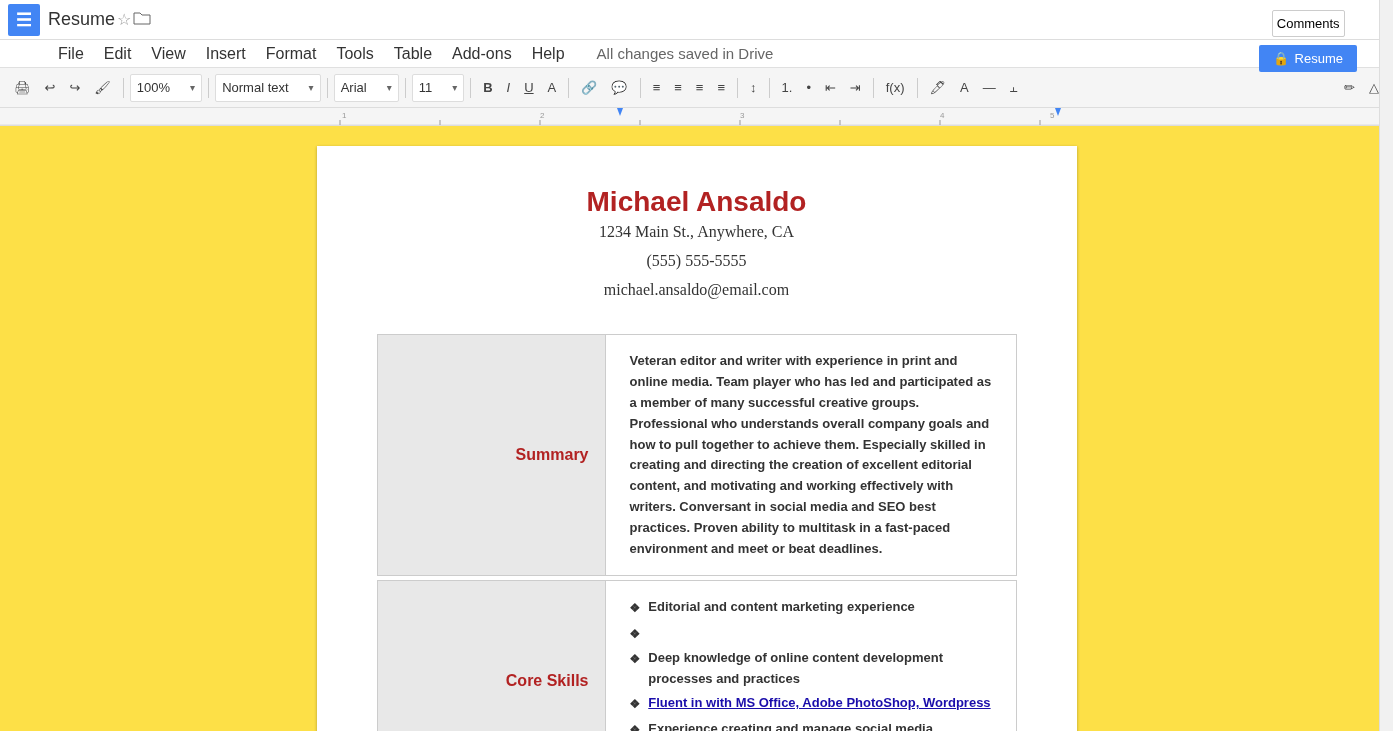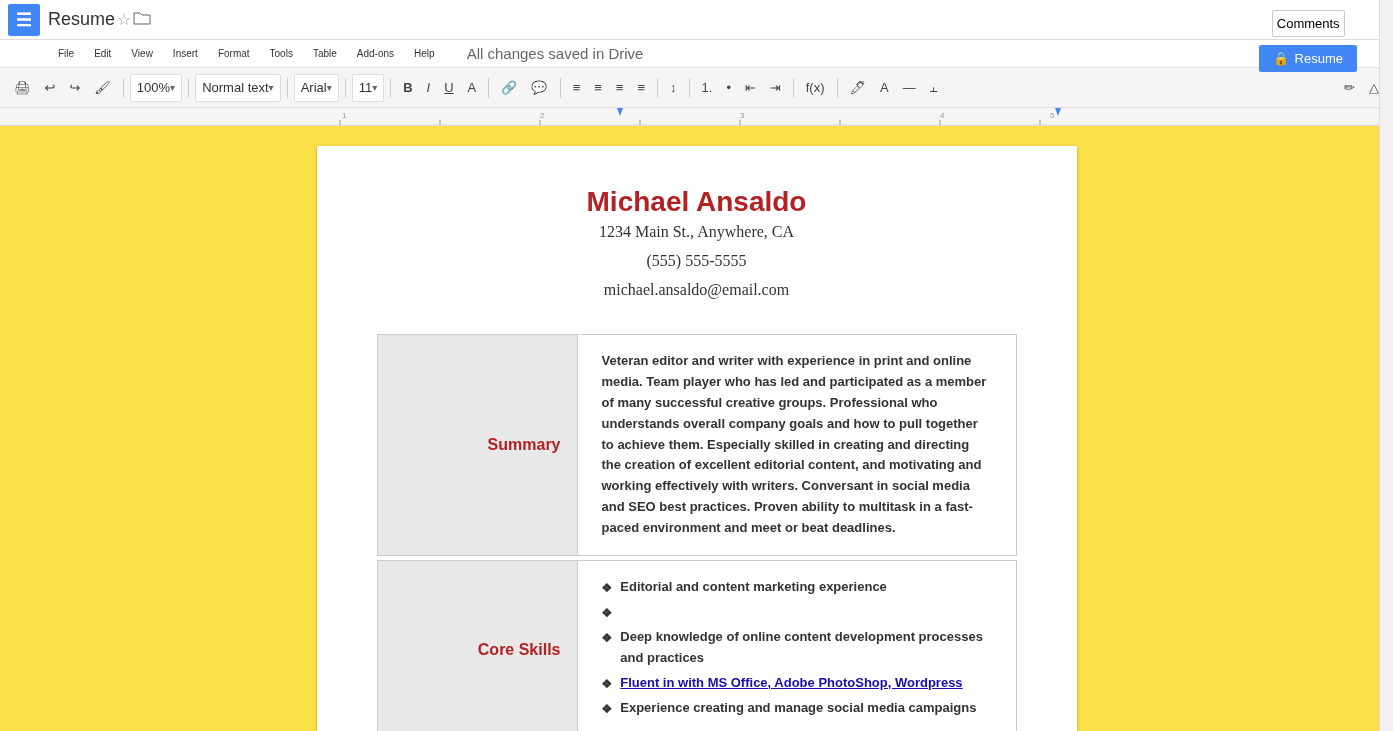--- a/index.html
+++ b/index.html
@@ -51,21 +51,21 @@
     #menu-bar {
       background: #fff;
       display: flex;
       align-items: center;
       padding: 0 50px;
       height: 28px;
       gap: 4px;
       border-bottom: 1px solid #e0e0e0;
     }
     .menu-item {
-      font-size: 10px;
+      font-size: 16px;
       color: #333;
       padding: 2px 8px;
       cursor: pointer;
       border-radius: 2px;
     }
     #status-text { margin-left: 20px; font-size: 15px; color: #666; }
 
     
     #toolbar {
       background: #f5f5f5;
@@ -81,21 +81,21 @@
       border: none;
       padding: 4px 6px;
       border-radius: 2px;
       cursor: pointer;
       font-size: 13px;
       color: #444;
       display: flex; align-items: center; justify-content: center;
     }
     .toolbar-separator { width: 1px; height: 20px; background: #ccc; margin: 0 4px; }
     .toolbar-dropdown {
-      display: flex; align-items: center; gap: 0;
+      display: flex; align-items: center; gap: 20px;
       border: 1px solid #ddd;
       border-radius: 2px;
       padding: 2px 6px;
       background: white;
       cursor: pointer;
       font-size: 13px;
       height: 28px;
     }
     .toolbar-dropdown-arrow { font-size: 10px; color: #666; }
 
@@ -134,21 +134,21 @@
     }
 
     
     .resume-header { text-align: center; margin-bottom: 30px; }
     .resume-name { color: #b22222; font-size: 28px; font-weight: bold; font-family: Arial; }
     .resume-contact { font-size: 16px; color: #333; line-height: 1.8; font-family: Liberation Serif, serif; }
 
     .resume-section { display: flex; margin-bottom: 4px; border: 1px solid #ccc; }
     .section-label-cell {
       background: #e8e8e8;
-      width: 200px;
+      width: 228px;
       flex-shrink: 0;
       display: flex;
       align-items: center;
       justify-content: flex-end;
       padding: 20px 16px;
       border-right: 1px solid #ccc;
     }
     .section-label {
       color: #b22222;
       font-size: 16px;

